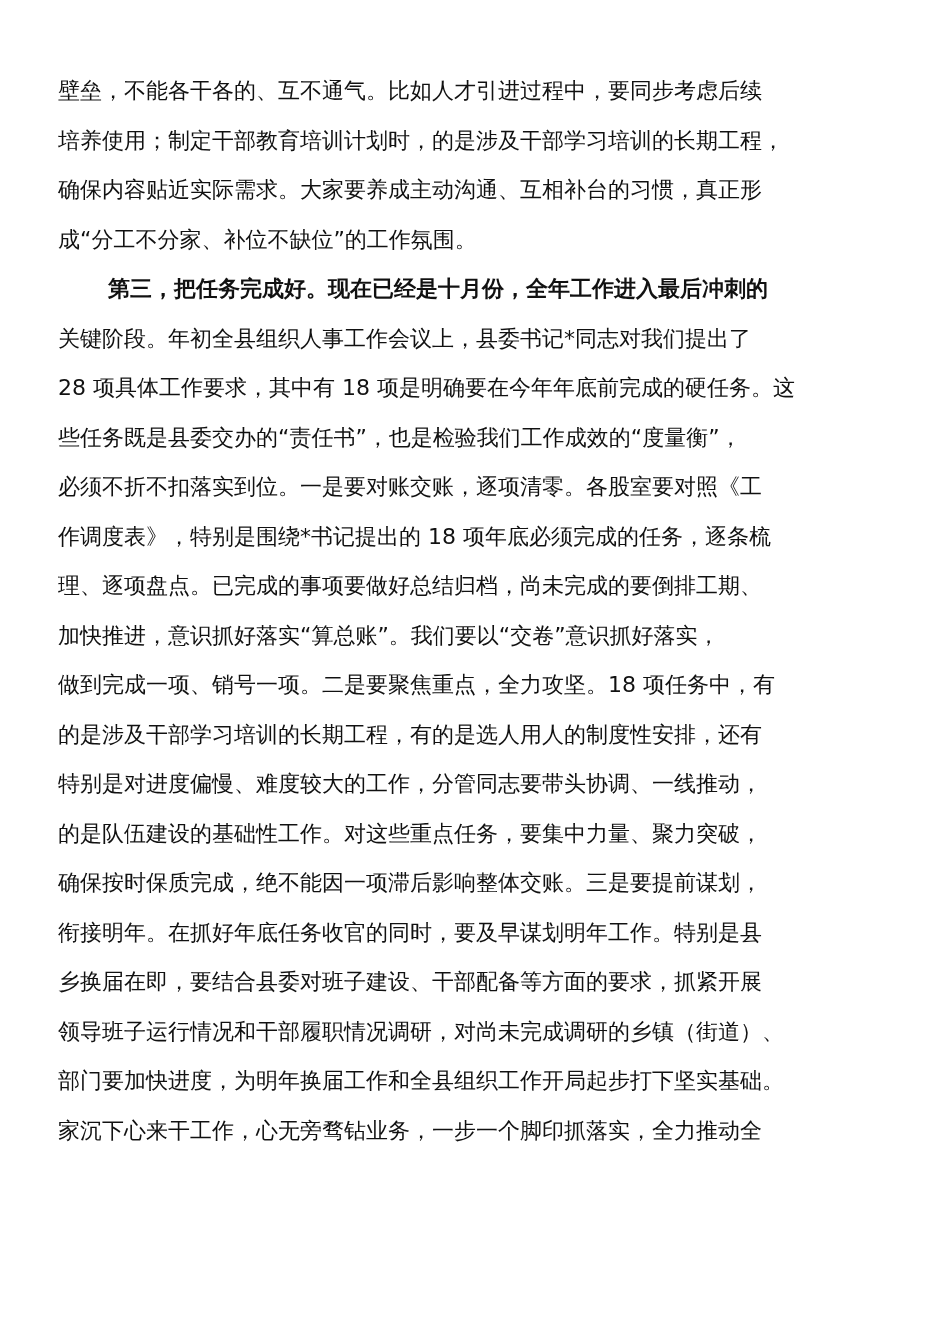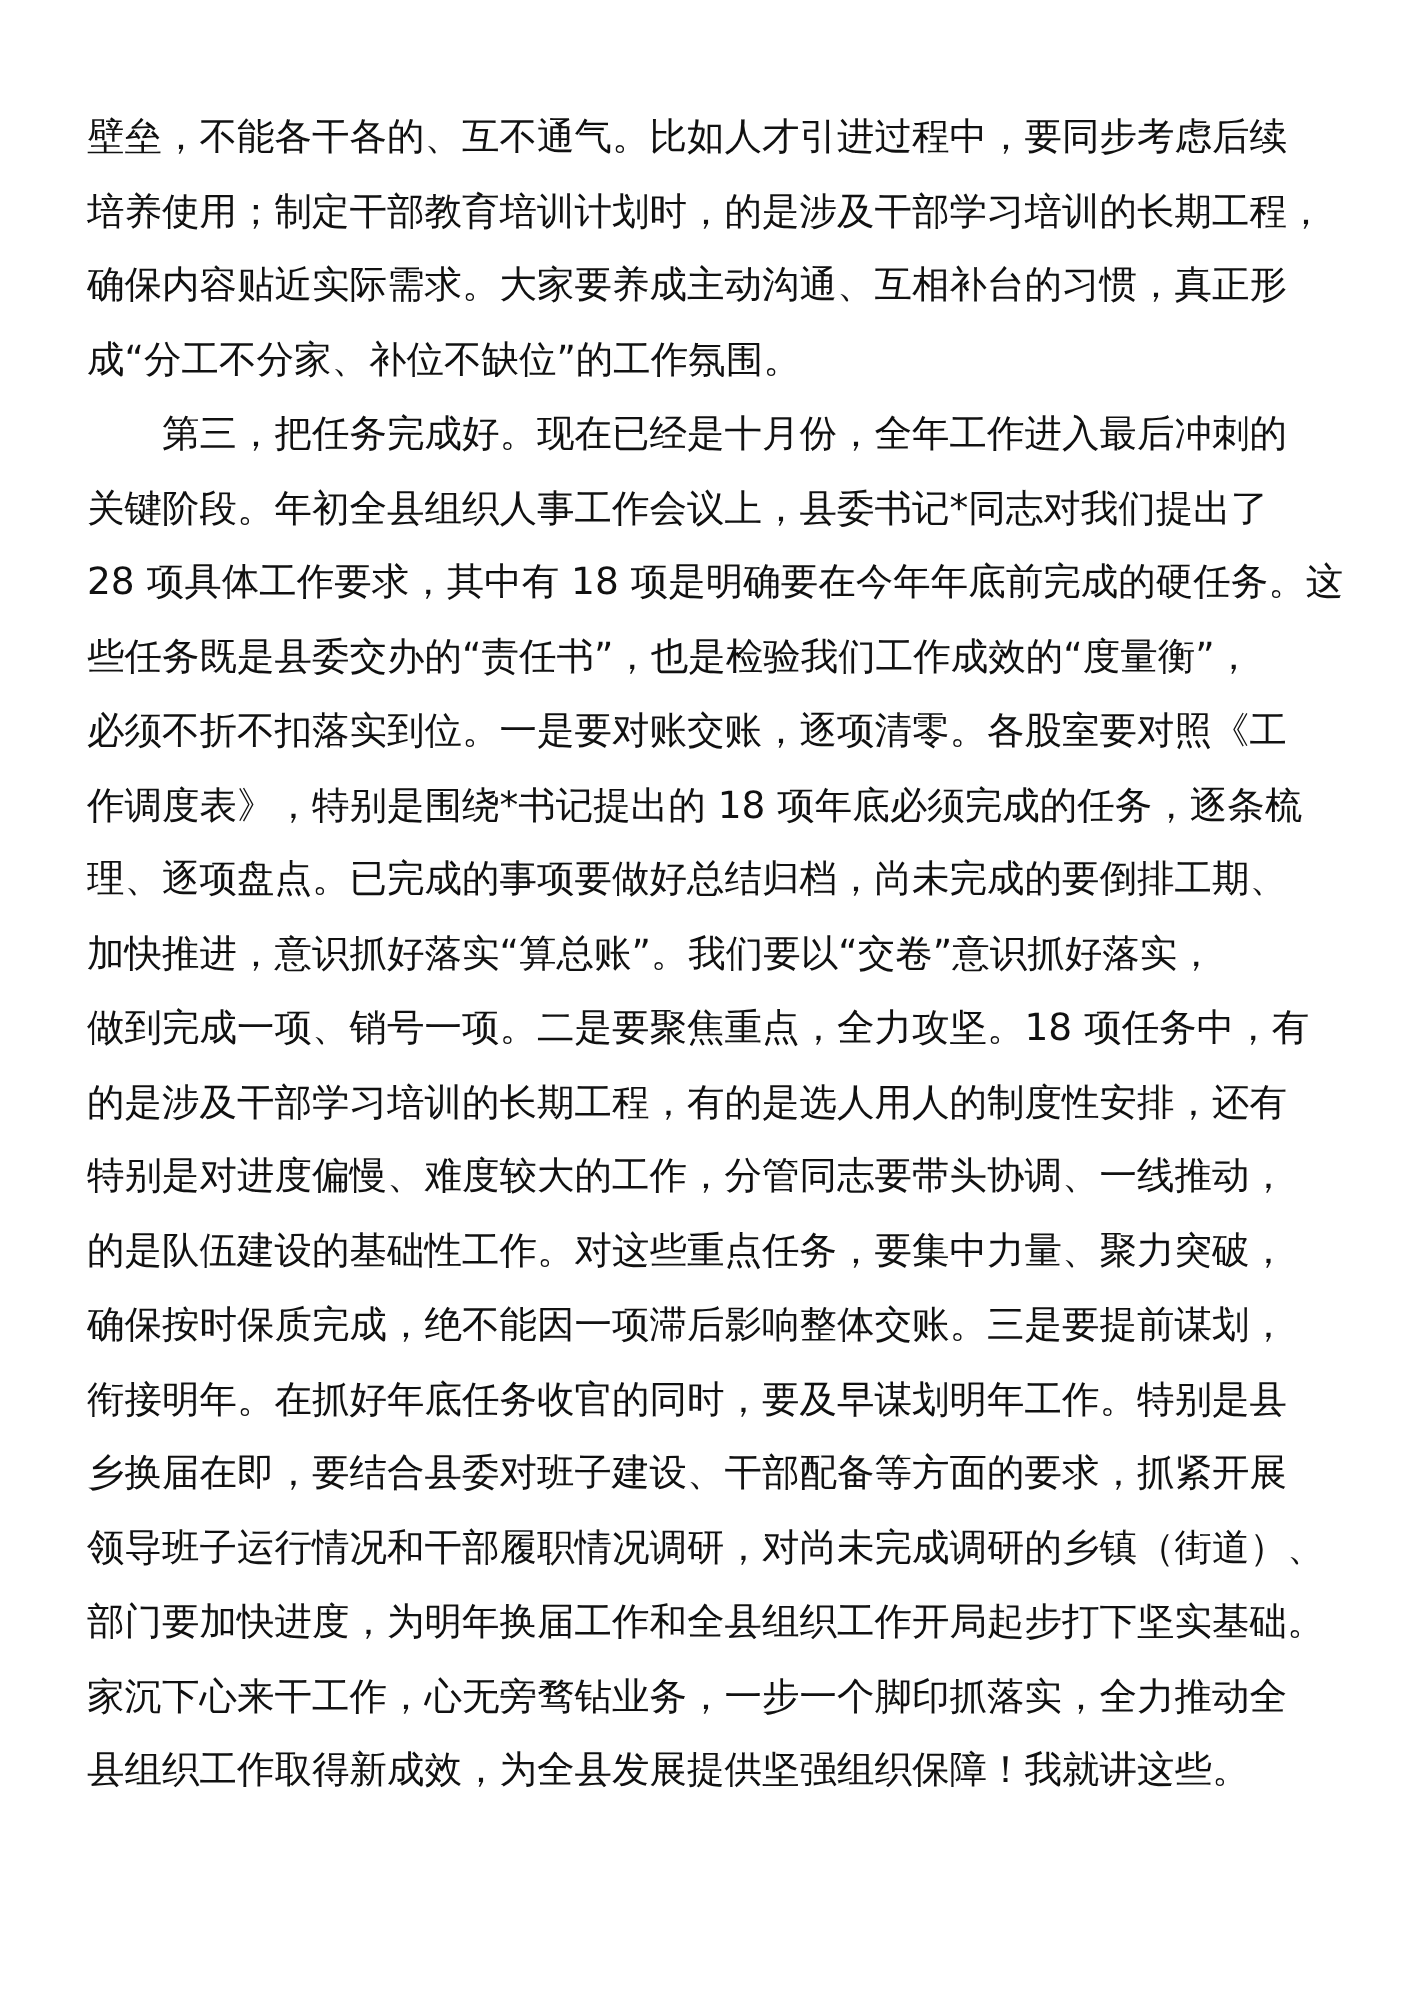--- a/index.html
+++ b/index.html
@@ -18,26 +18,27 @@
     .page {
       position: absolute;
       left: 58px;
       top: 66px;
       width: 840px;
     }
     .line {
       display: block;
       height: 49.5px;
       line-height: 49.5px;
-      font-size: 25px;
+      font-size: 22px;
       white-space: nowrap;
       letter-spacing: 0px;
     }
     .indent {
       padding-left: 50px;
+      font-weight: bold;
     }
   </style>
 </head>
 <body>
 
 <div class="page">
   <div>
     <span class="line">壁垒，不能各干各的、互不通气。比如人才引进过程中，要同步考虑后续</span>
     <span class="line">培养使用；制定干部教育培训计划时，的是涉及干部学习培训的长期工程，</span>
     <span class="line">确保内容贴近实际需求。大家要养成主动沟通、互相补台的习惯，真正形</span>
@@ -57,15 +58,14 @@
     <span class="line">特别是对进度偏慢、难度较大的工作，分管同志要带头协调、一线推动，</span>
     <span class="line">的是队伍建设的基础性工作。对这些重点任务，要集中力量、聚力突破，</span>
     <span class="line">确保按时保质完成，绝不能因一项滞后影响整体交账。三是要提前谋划，</span>
     <span class="line">衔接明年。在抓好年底任务收官的同时，要及早谋划明年工作。特别是县</span>
     <span class="line">乡换届在即，要结合县委对班子建设、干部配备等方面的要求，抓紧开展</span>
     <span class="line">领导班子运行情况和干部履职情况调研，对尚未完成调研的乡镇（街道）、</span>
     <span class="line">部门要加快进度，为明年换届工作和全县组织工作开局起步打下坚实基础。</span>
   </div>
   <div>
     <span class="line">家沉下心来干工作，心无旁骛钻业务，一步一个脚印抓落实，全力推动全</span>
-    <span class="line">县组织工作取得新成效，为全县发展提供坚强组织保障！我就讲这些。</span>
   </div>
 </div>
 
 </body></html>

